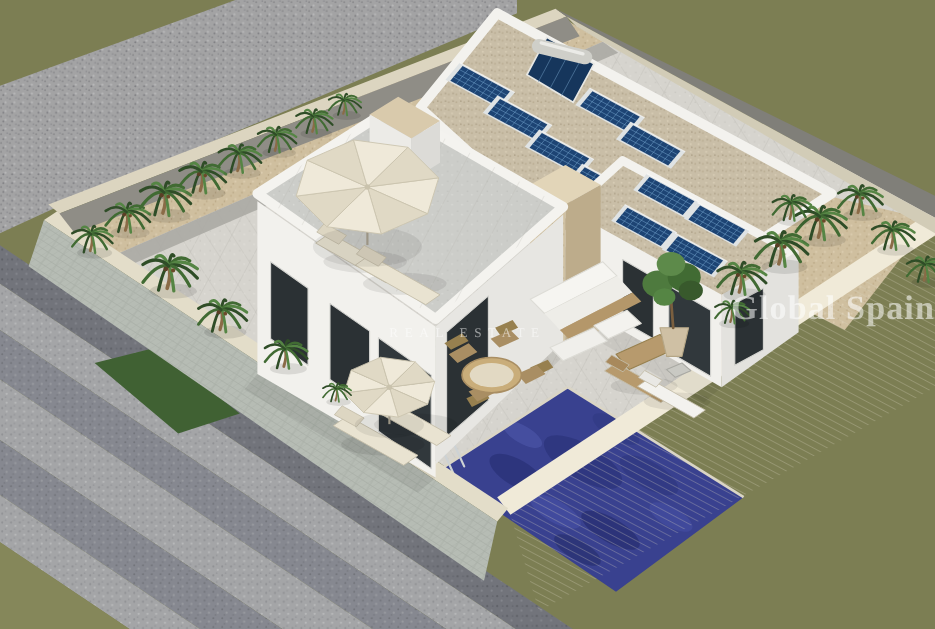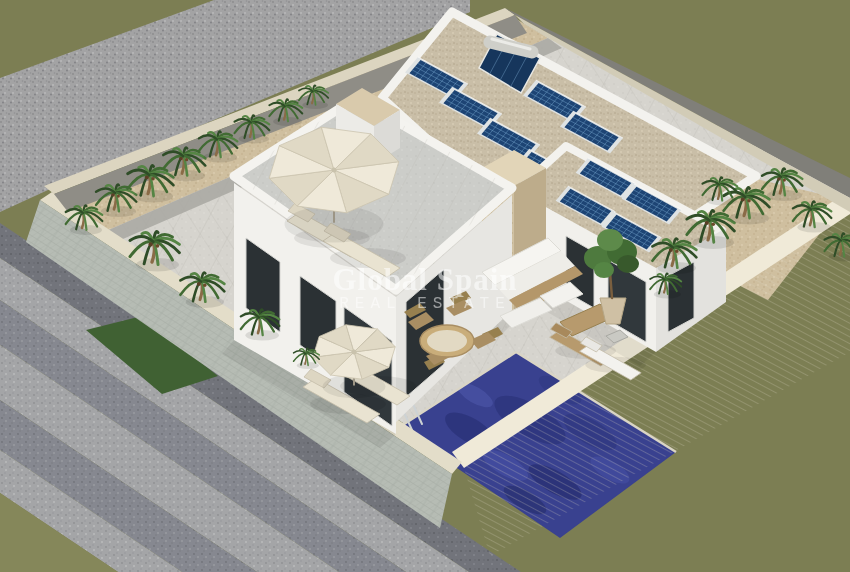--- a/index.html
+++ b/index.html
@@ -2,23 +2,23 @@
 <html><head>
 <meta charset="utf-8">
 <style>
   html,body{margin:0;padding:0;background:#666;}
   .stage{position:relative;width:850px;height:572px;overflow:hidden;background:#7c7e53;
          font-family:"Liberation Sans",sans-serif;}
   .stage svg{position:absolute;left:0;top:0;}
   .watermark{position:absolute;left:0;top:0;width:850px;text-align:center;pointer-events:none;}
   .wm-title{position:absolute;width:850px;top:262px;left:0;
             font-family:"Liberation Serif",serif;font-size:31px;font-weight:600;
-            letter-spacing:1px;color:rgba(255,255,255,0.55);}
+            letter-spacing:1px;color:rgba(255,255,255,0.55);text-align:right;}
   .wm-sub{position:absolute;width:850px;top:295px;left:0;
-          font-family:Liberation Mono, monospace;font-size:16px;font-weight:400;
+          font-family:Liberation Serif, serif;font-size:12px;font-weight:400;
           letter-spacing:6px;color:rgba(255,255,255,0.52);}
 </style>
 </head>
 <body>
 
 <div class="stage">
   <svg id="scene-svg" width="850" height="572" viewBox="0 0 850 572" aria-hidden="true">
     <defs>
       <pattern id="pat-gravel" width="8" height="8" patternUnits="userSpaceOnUse">
         <rect width="8" height="8" fill="#a3a3a4"></rect>

